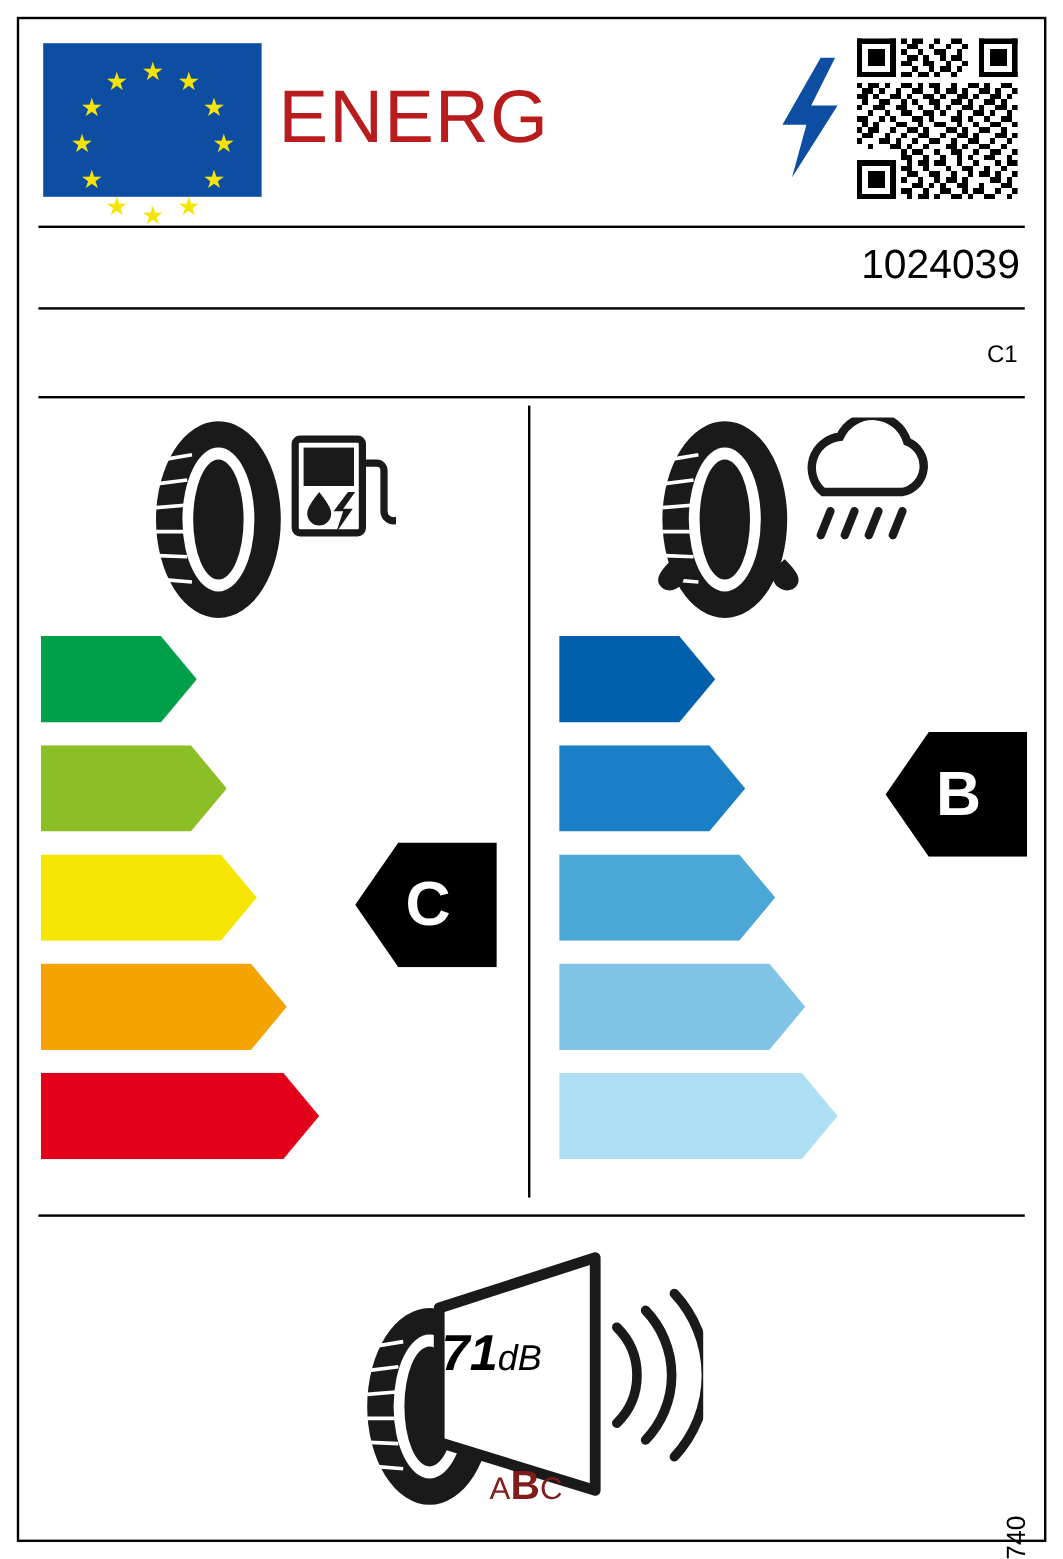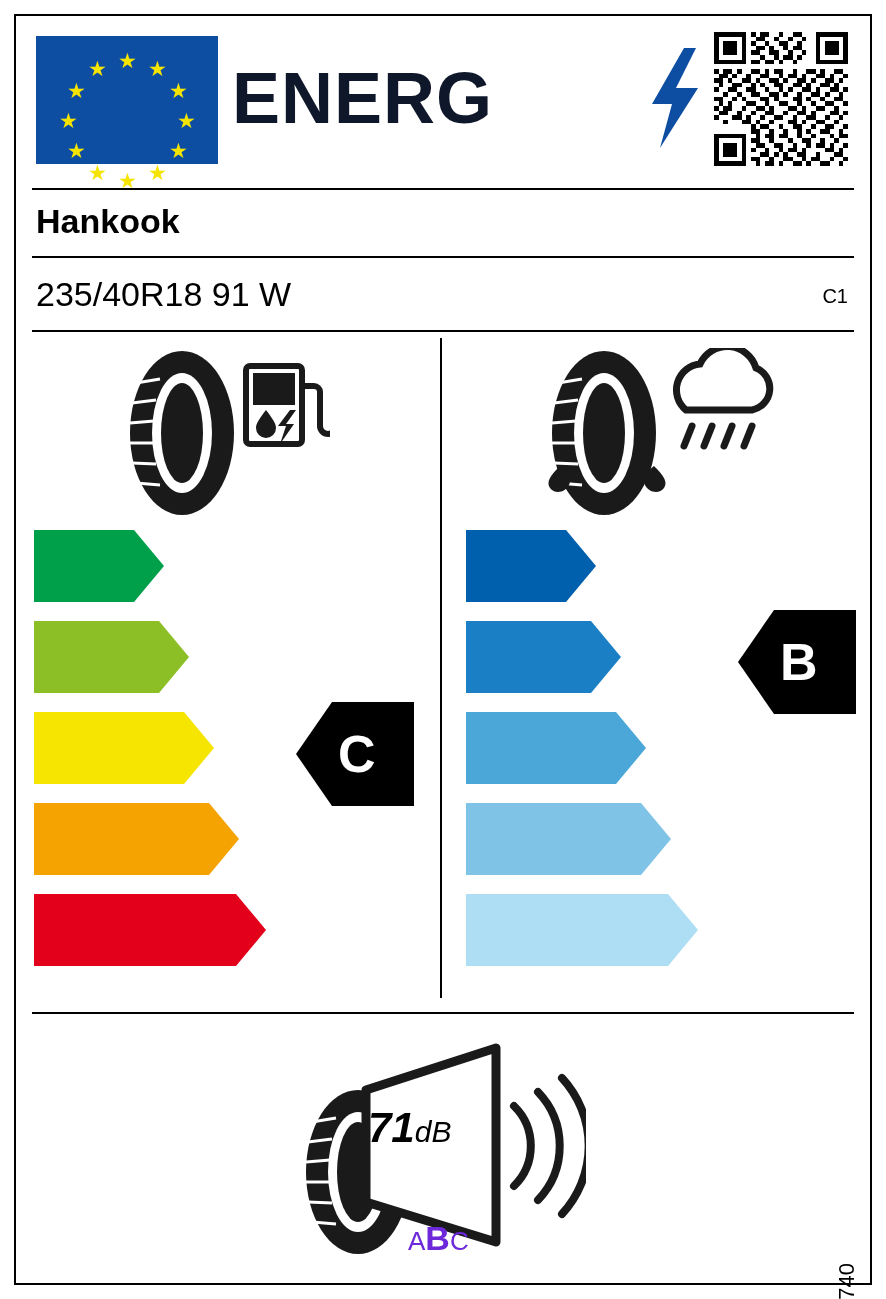--- a/index.html
+++ b/index.html
@@ -42,23 +42,23 @@
     color: #f5e400;
     font-size: 21px;
     line-height: 21px;
   }
   .energ-word {
     position: absolute;
     left: 232px;
     top: 42px;
     width: 440px;
     height: 112px;
-    color: #0f172a;
-    font-size: 72px;
-    font-weight: bold;
+    color: #b91c1c;
+    font-size: 62px;
+    font-weight: normal;
     letter-spacing: 1px;
     line-height: 112px;
     white-space: nowrap;
   }
   .bolt {
     position: absolute;
     left: 650px;
     top: 48px;
     width: 50px;
     height: 100px;
@@ -202,21 +202,21 @@
   }
   .noise-db .unit {
     font-size: 30px;
     font-weight: normal;
   }
   .noise-class {
     position: absolute;
     left: 408px;
     top: 1222px;
     font-size: 26px;
-    color: #6d28d9;
+    color: #7f1d1d;
     line-height: 32px;
     white-space: nowrap;
   }
   .noise-class .on {
     font-size: 34px;
     font-weight: bold;
   }
   .regulation {
     position: absolute;
     right: 26px;
@@ -475,22 +475,21 @@
       <rect x="27" y="28" width="1" height="1"></rect>
     </g>
   </svg>
 
   <div class="hr hr1"></div>
   <div class="hr hr2"></div>
   <div class="hr hr3"></div>
   <div class="hr hr4"></div>
   <div class="vline"></div>
 
-  <div class="brand">Hankook</div>
-  <div class="size">235/40R18 91 W</div>
+  <div class="code">1024039</div>
   <div class="tyreclass">C1</div>
 
   <svg class="pict-fuel" viewBox="0 0 210 170">
     <g fill="#1a1a1a">
       <ellipse cx="62" cy="85" rx="52" ry="82"></ellipse>
     </g>
     <ellipse cx="62" cy="85" rx="30" ry="60" fill="#ffffff"></ellipse>
     <ellipse cx="62" cy="85" rx="21" ry="50" fill="#1a1a1a"></ellipse>
     <g stroke="#ffffff" stroke-width="3">
       <line x1="16" y1="35" x2="40" y2="31"></line>

